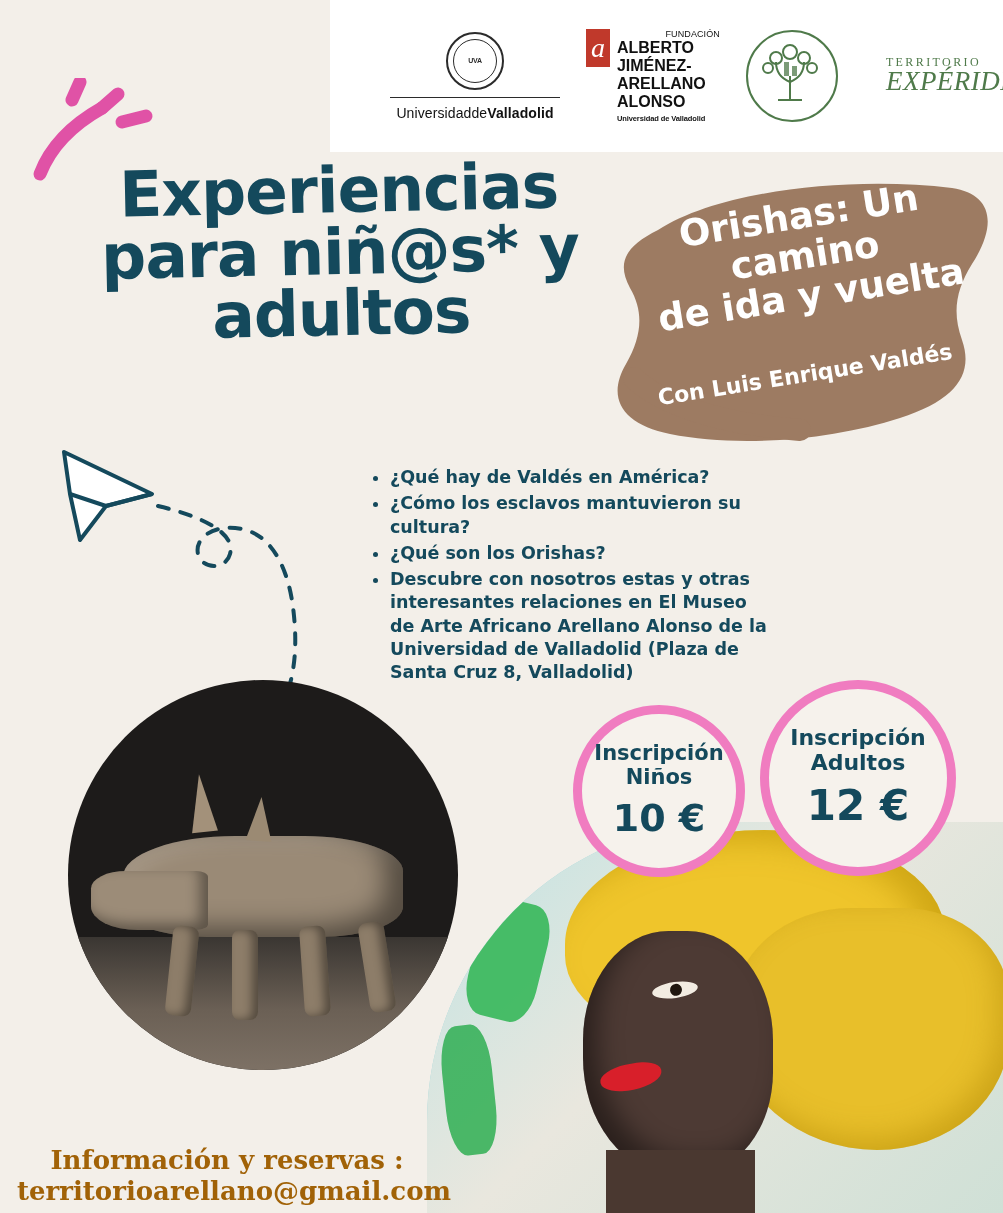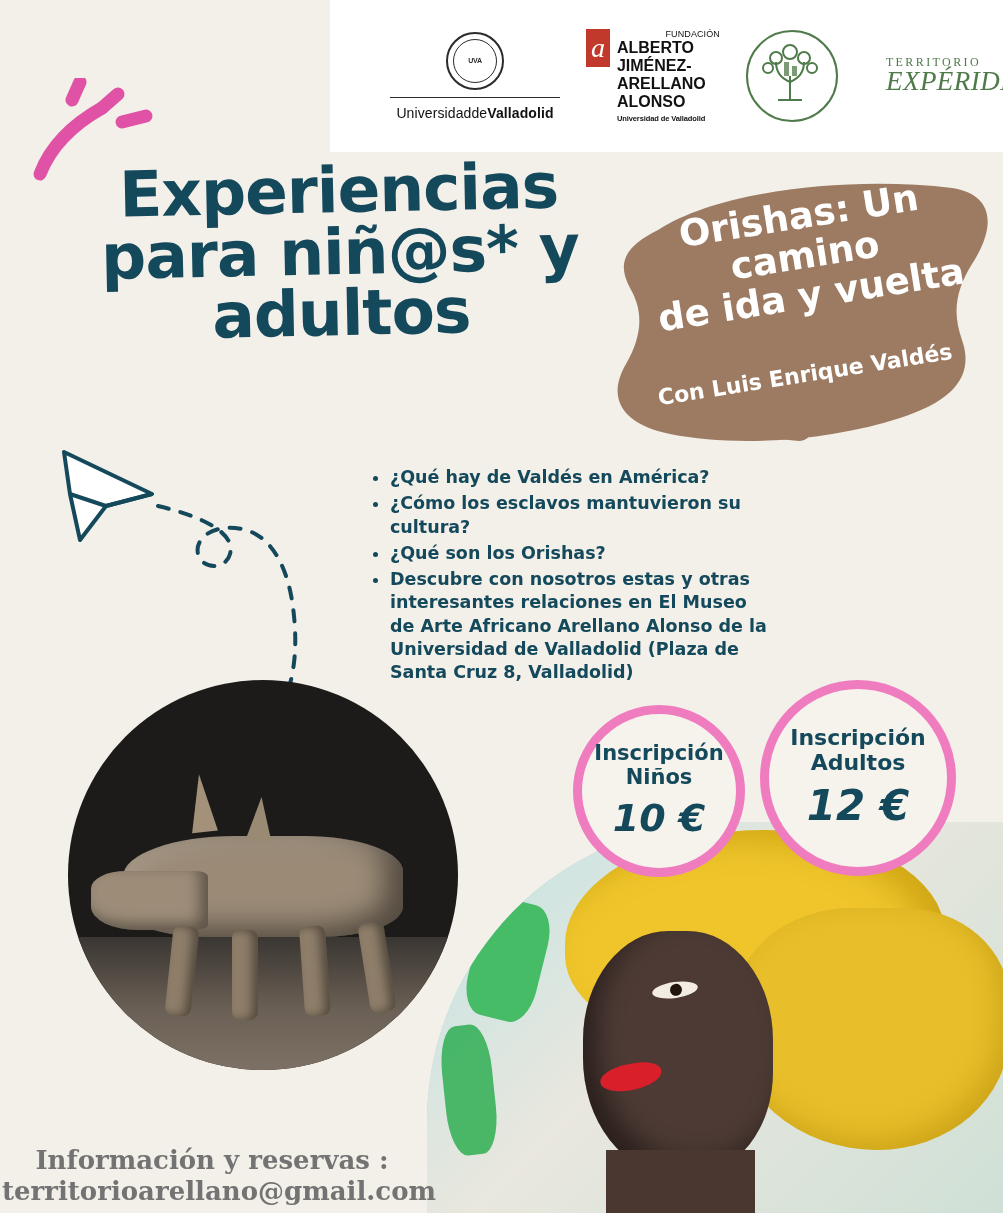--- a/index.html
+++ b/index.html
@@ -327,21 +327,20 @@
     box-sizing: border-box;
   }
   .bubble .lbl {
     font-size: 21px;
     line-height: 1.12;
     text-align: center;
   }
   .bubble .price {
     font-size: 38px;
     margin-top: 6px;
-    font-style: italic;
   }
   #bubble-kids { left: 573px; top: 705px; }
   #bubble-adults { left: 760px; top: 680px; width: 196px; height: 196px; }
   #bubble-adults .lbl { font-size: 22px; }
   #bubble-adults .price { font-size: 42px; }
 
   
   .woman {
     position: absolute;
     left: 427px;
@@ -450,24 +449,24 @@
     width: 380px;
     text-align: center;
     color: #13384a;
     font-family: "DejaVu Serif", serif;
     font-weight: bold;
     font-size: 17px;
     line-height: 1.22;
   }
   .contact {
     position: absolute;
-    left: 2px;
+    left: 17px;
     top: 1145px;
     width: 420px;
-    color: #737373;
+    color: #a16207;
     font-family: "DejaVu Serif", serif;
     font-weight: bold;
     font-size: 26px;
     line-height: 1.18;
     text-align: center;
   }
   .contact .mail { font-size: 26px; text-align: right; }
 </style>
 </head>
 <body>

